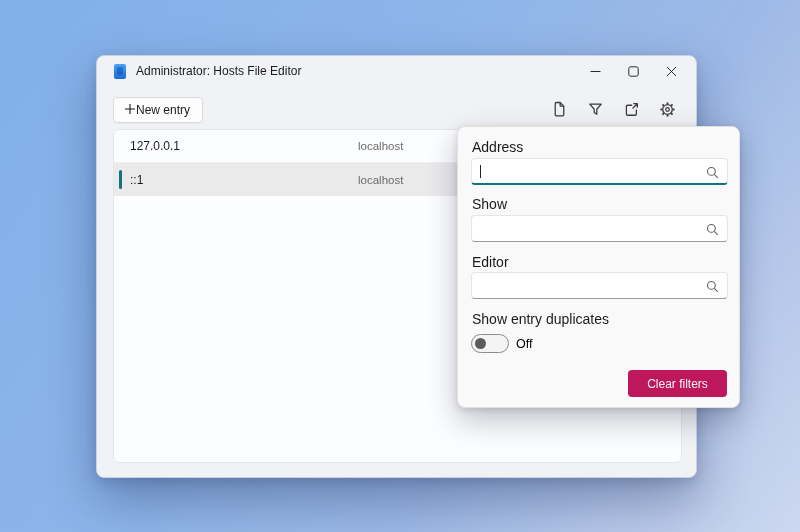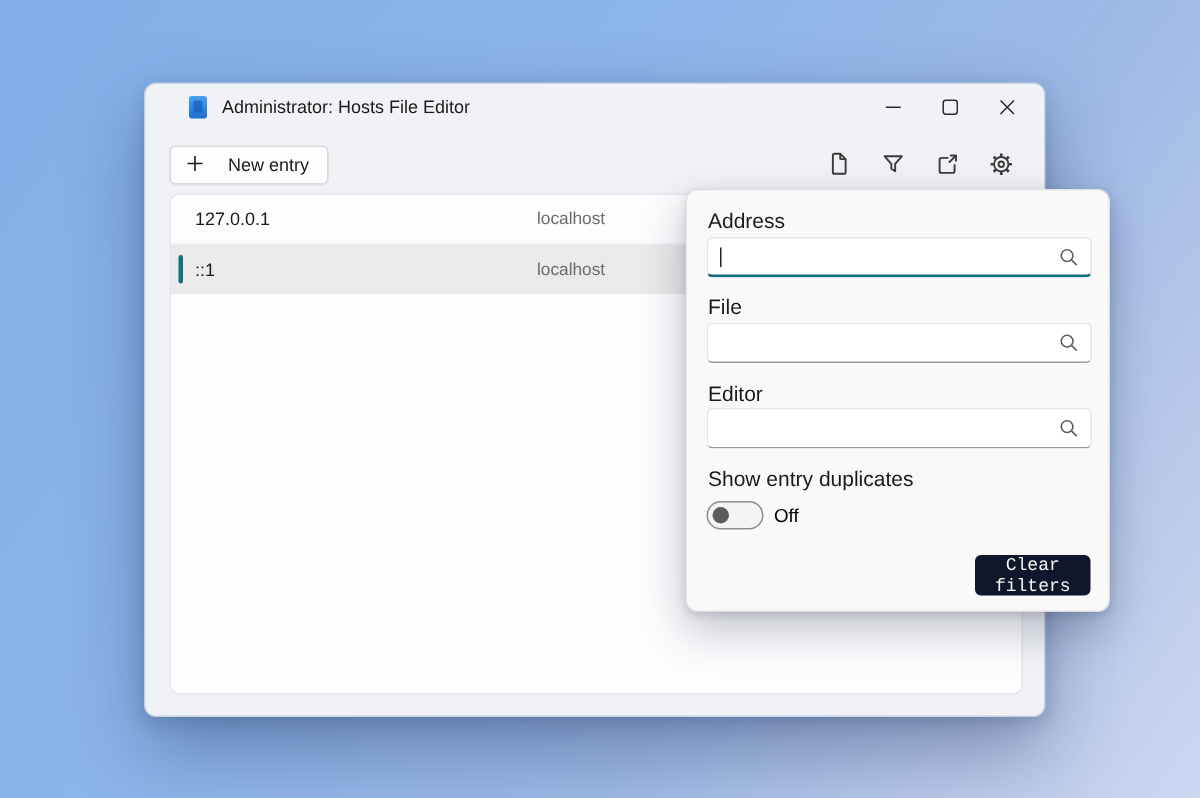--- a/index.html
+++ b/index.html
@@ -10,35 +10,35 @@
     position:relative; width:800px; height:532px;
     background:linear-gradient(125deg,#82afe8 0%,#8cb5ea 38%,#9db9e6 65%,#b9c9ea 85%,#ccd8f0 100%);
   }
 
   
   .window {
     position:absolute; left:96px; top:55px; width:601px; height:423px;
     background:#f0f2f6; border:1px solid #c8d2e2; border-radius:8px;
     box-shadow:0 22px 50px rgba(25,45,90,.38), 0 4px 12px rgba(25,45,90,.18);
   }
-  .titlebar { position:absolute; left:12px; top:0; right:0; height:30px; display:flex; align-items:center; }
+  .titlebar { position:absolute; left:0; top:0; right:0; height:30px; display:flex; align-items:center; }
   .app-icon { position:relative; width:12px; height:15px; margin-left:17px;
     background:linear-gradient(180deg,#4aa0f4,#1b6ed0); border-radius:2px; }
   .app-icon::after { content:""; position:absolute; left:3px; top:3px; width:6px; height:8px;
     background:#0f58b4; opacity:.6; border-radius:1px; }
   .title-text { margin-left:10px; font-size:12px; color:#1b1b1b; }
   .win-controls { position:absolute; top:1px; right:6px; display:flex; }
   .win-btn { width:38px; height:28px; display:flex; align-items:center; justify-content:center;
     background:transparent; border:none; cursor:default; }
   .win-btn svg { display:block; }
 
   
   .new-entry-btn {
     position:absolute; left:16px; top:41px; height:26px; padding:0 12px 0 10px;
-    display:flex; align-items:center; gap:16px;
+    display:flex; align-items:center; gap:0;
     background:#fdfdfe; border:1px solid #d8dade; border-radius:4px;
     box-shadow:0 1px 1px rgba(0,0,0,.04); font-size:12px; color:#1b1b1b;
   }
   .toolbar-icons { position:absolute; top:42px; right:15px; display:flex; gap:9px; }
   .tool-btn { width:27px; height:25px; display:flex; align-items:center; justify-content:center;
     background:transparent; border:none; border-radius:4px; }
 
   
   .list-panel {
     position:absolute; left:16px; top:73px; width:569px; height:334px;
@@ -73,23 +73,23 @@
 
   .toggle {
     position:absolute; left:13px; top:207px; width:38px; height:19px;
     background:#f4f4f4; border:1px solid #8d8d8d; border-radius:10px;
   }
   .toggle .knob { position:absolute; left:3px; top:3px; width:11px; height:11px;
     border-radius:50%; background:#5c5c5c; }
   .toggle-state { position:absolute; left:58px; top:210px; font-size:12.5px; color:#000000; }
 
   .clear-btn {
-    position:absolute; right:12px; top:243px; width:77px; height:27px;
-    background:#0f172a; color:#f4f4f5; border:none; border-radius:4px; font-size:12px;
-    font-family:Liberation Mono, monospace;
+    position:absolute; right:12px; top:243px; width:99px; height:27px;
+    background:#be185d; color:#f4f4f5; border:none; border-radius:4px; font-size:12px;
+    font-family:Liberation Sans, sans-serif;
   }
 </style>
 </head>
 <body>
 
 <div class="desktop">
 
   <div class="window">
 
     <div class="titlebar">
@@ -194,21 +194,21 @@
       <input type="text" value="" style="">
       <span class="caret"></span>
       <span class="search-glyph">
         <svg width="13" height="13" viewBox="0 0 13 13" fill="none" stroke="#5f5f5f" stroke-width="1.1">
           <circle cx="5.4" cy="5.4" r="3.9"></circle>
             <line x1="8.3" y1="8.3" x2="11.8" y2="11.8"></line>
         </svg>
       </span>
     </div>
 
-    <span class="f-label" style="top:69px">File</span>
+    <span class="f-label" style="top:69px">Show</span>
     <div class="input-wrap" style="top:88px">
       <input type="text" value="" style="">
       <span class="search-glyph">
         <svg width="13" height="13" viewBox="0 0 13 13" fill="none" stroke="#5f5f5f" stroke-width="1.1">
           <circle cx="5.4" cy="5.4" r="3.9"></circle>
             <line x1="8.3" y1="8.3" x2="11.8" y2="11.8"></line>
         </svg>
       </span>
     </div>
 

